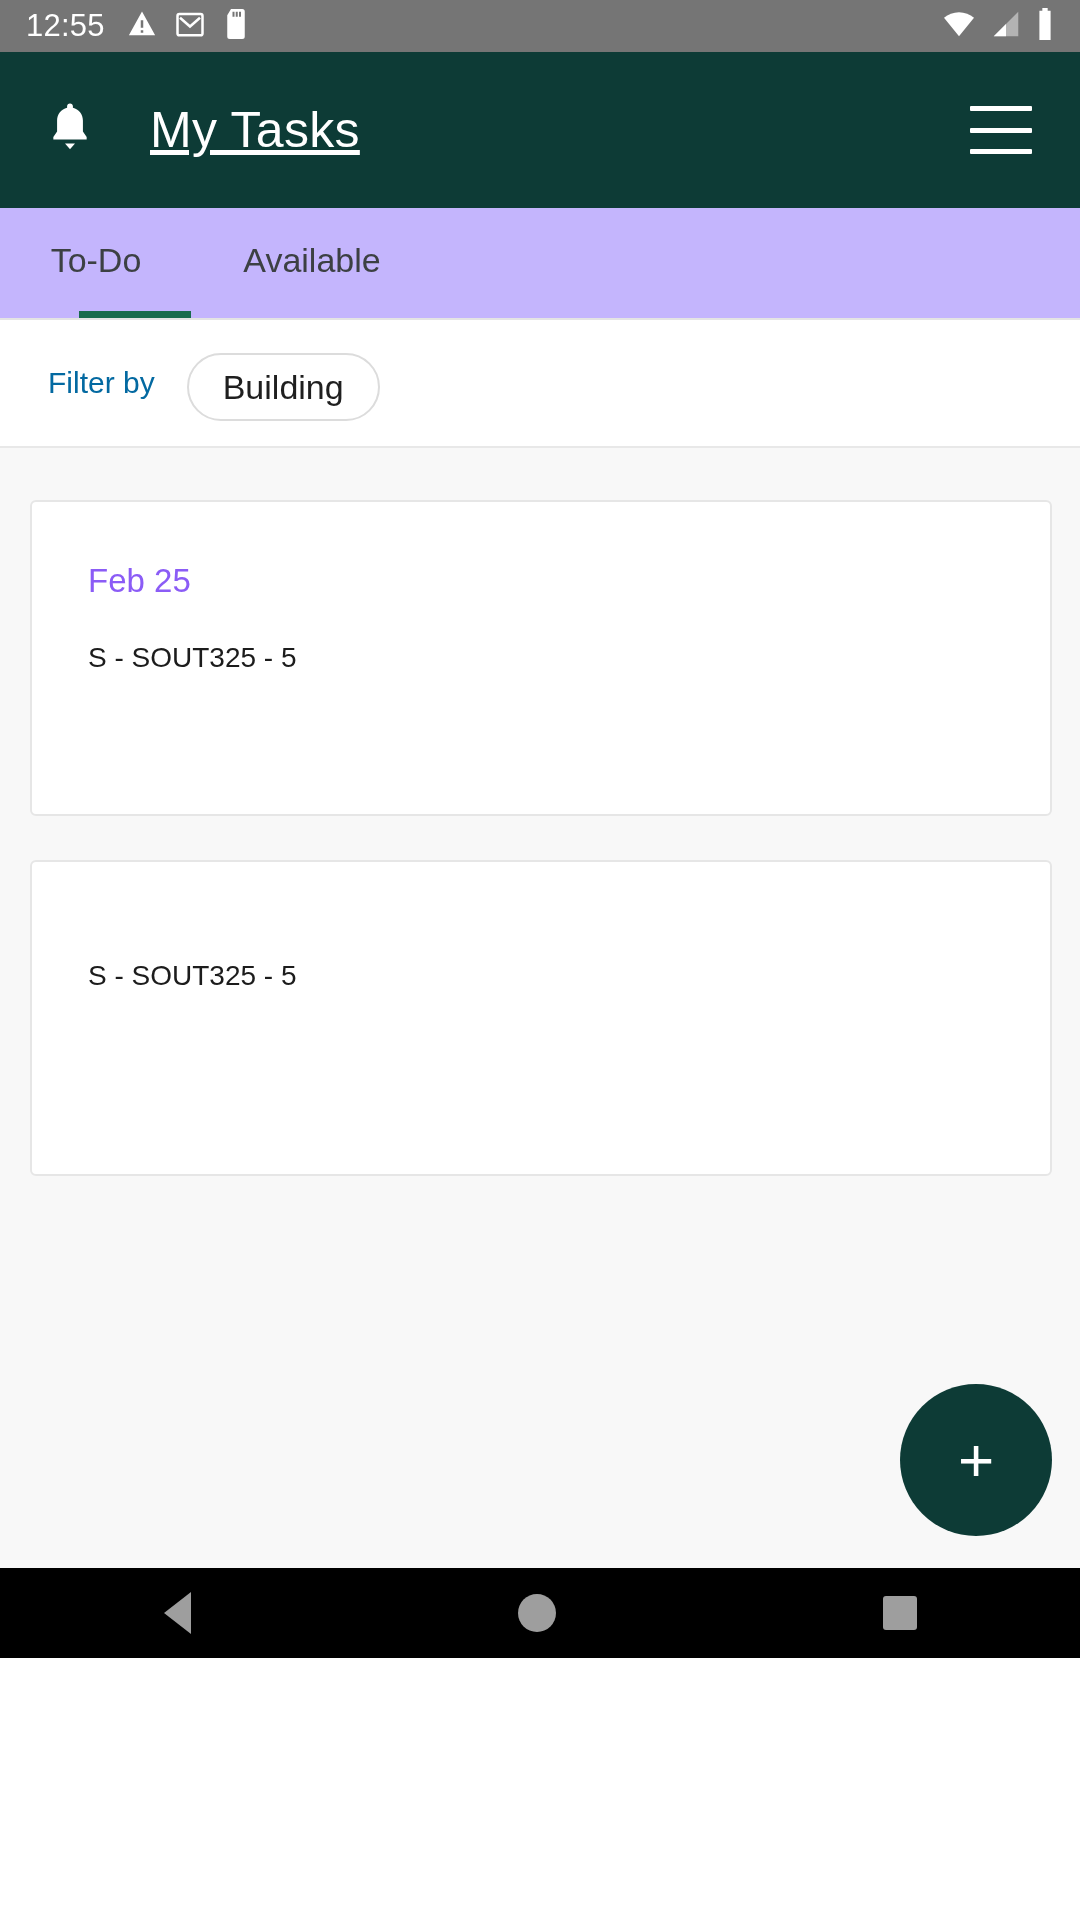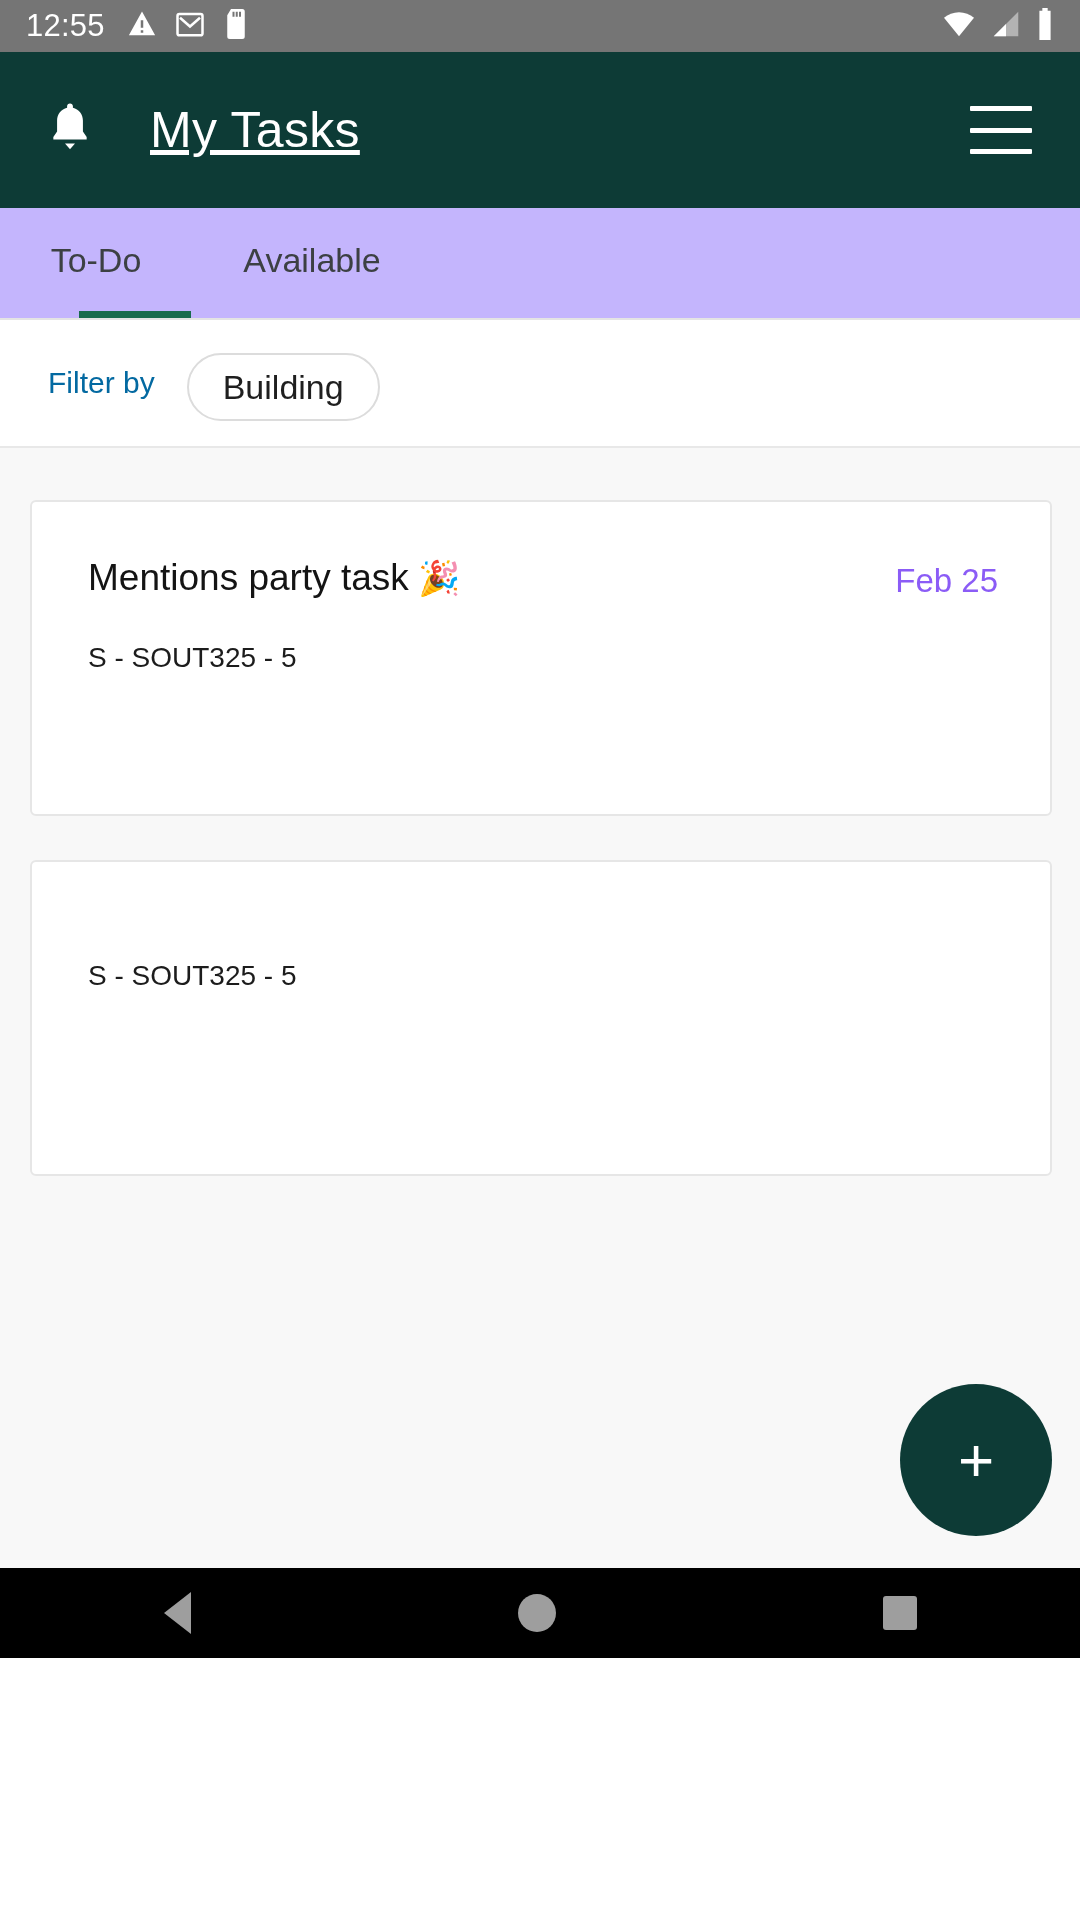--- a/index.html
+++ b/index.html
@@ -186,23 +186,20 @@
   <span class="filter-label">Filter by</span>
   <div class="filter-chip">
     <span>Building</span>
   </div>
 </div>
 
 <div class="content">
 
   <div class="card">
     <div class="card-row">
-      <div class="card-title">
-        <span>Mentions party task</span><span class="emoji">🎉</span>
-      </div>
       <div class="card-date">Feb 25</div>
     </div>
     <div class="card-sub">S - SOUT325 - 5</div>
   </div>
 
   <div class="card">
     <div class="card-sub">S - SOUT325 - 5</div>
   </div>
 
   <div class="fab">

